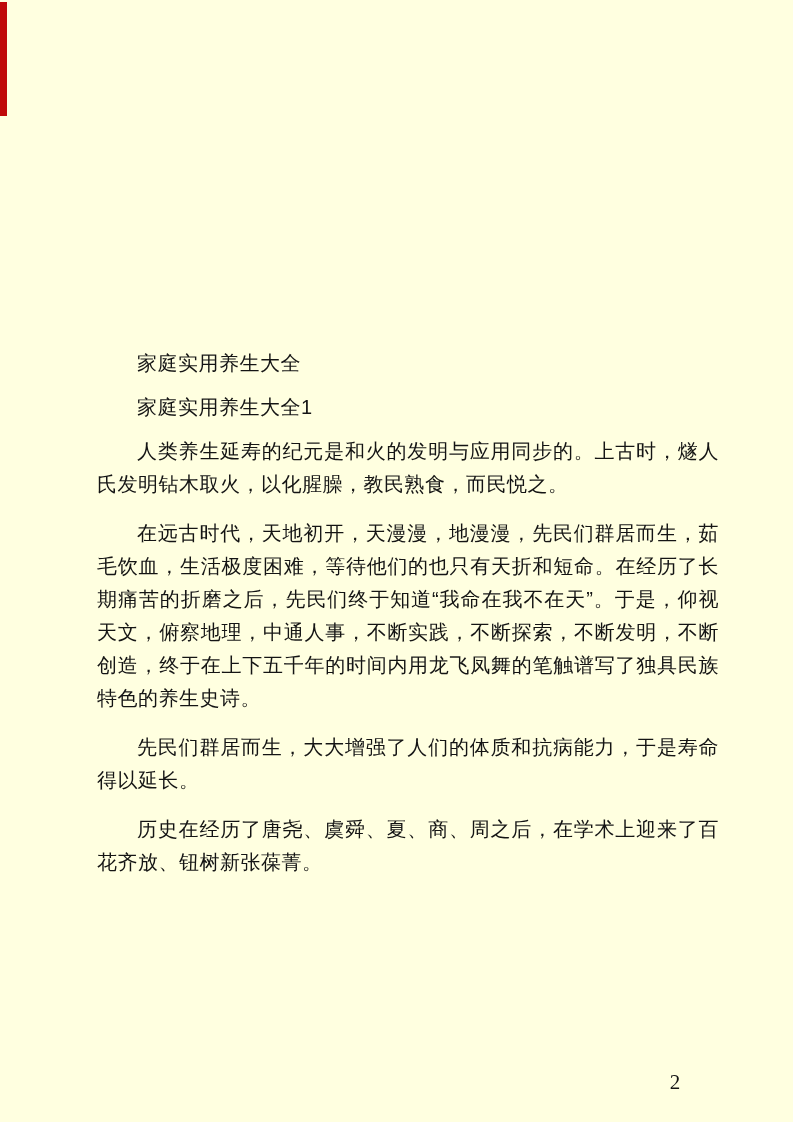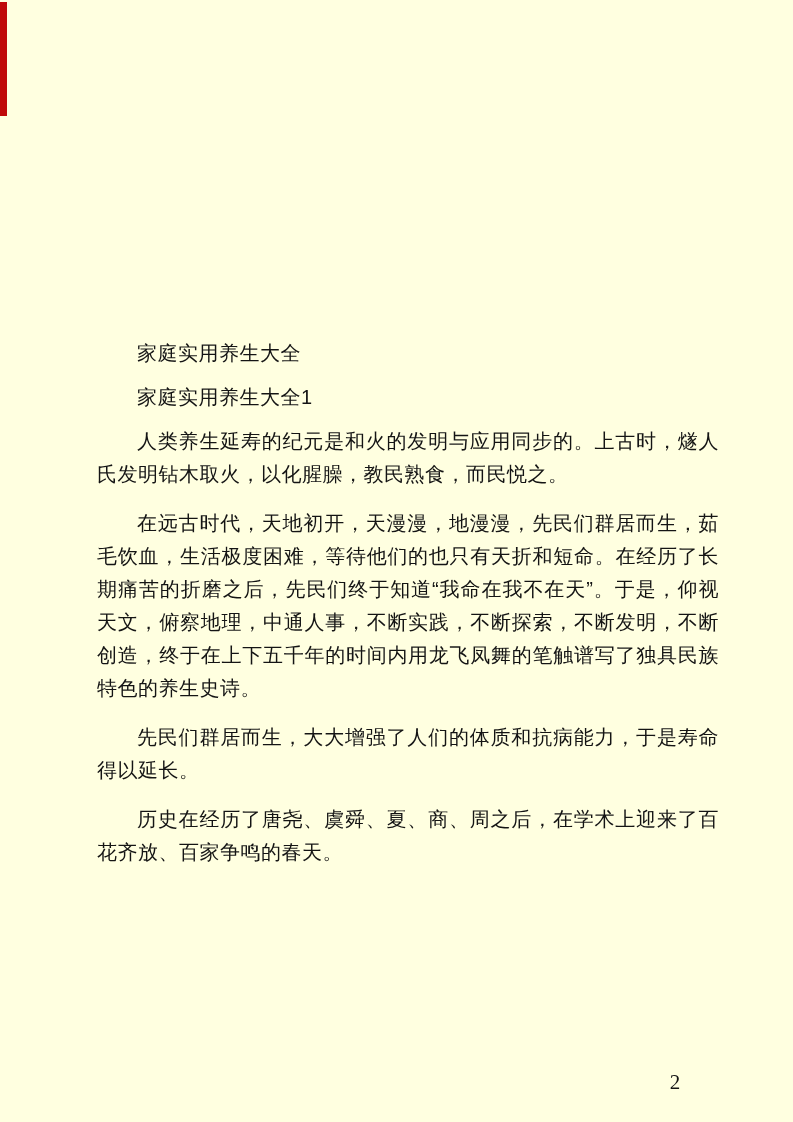--- a/index.html
+++ b/index.html
@@ -20,21 +20,21 @@
     position: absolute;
     left: 0;
     top: 2px;
     width: 7px;
     height: 114px;
     background: var(--bookmark-bg, #C00A0A);
   }
   .content {
     position: absolute;
     left: 97px;
-    top: 337px;
+    top: 347px;
     width: 622px;
     font-size: 20px;
     line-height: 33px;
     color: var(--ink, #141414);
     letter-spacing: 0.5px;
   }
   .content p {
     margin: 0;
     text-indent: 2em;
     text-align: justify;
@@ -65,18 +65,18 @@
 
   <div class="bookmark"></div>
 
   <div class="content">
     <p class="head">家庭实用养生大全</p>
     <p class="head">家庭实用养生大全1</p>
 
     <p class="para">人类养生延寿的纪元是和火的发明与应用同步的。上古时，燧人氏发明钻木取火，以化腥臊，教民熟食，而民悦之。</p>
     <p class="para">在远古时代，天地初开，天漫漫，地漫漫，先民们群居而生，茹毛饮血，生活极度困难，等待他们的也只有天折和短命。在经历了长期痛苦的折磨之后，先民们终于知道“我命在我不在天”。于是，仰视天文，俯察地理，中通人事，不断实践，不断探索，不断发明，不断创造，终于在上下五千年的时间内用龙飞凤舞的笔触谱写了独具民族特色的养生史诗。</p>
     <p class="para">先民们群居而生，大大增强了人们的体质和抗病能力，于是寿命得以延长。</p>
-    <p class="para">历史在经历了唐尧、虞舜、夏、商、周之后，在学术上迎来了百花齐放、百家争鸣的春天。</p>
+    <p class="para">历史在经历了唐尧、虞舜、夏、商、周之后，在学术上迎来了百花齐放、钮树新张葆菁。</p>
   </div>
 
   <div class="page-number">2</div>
 
 </div>
 
 </body></html>

